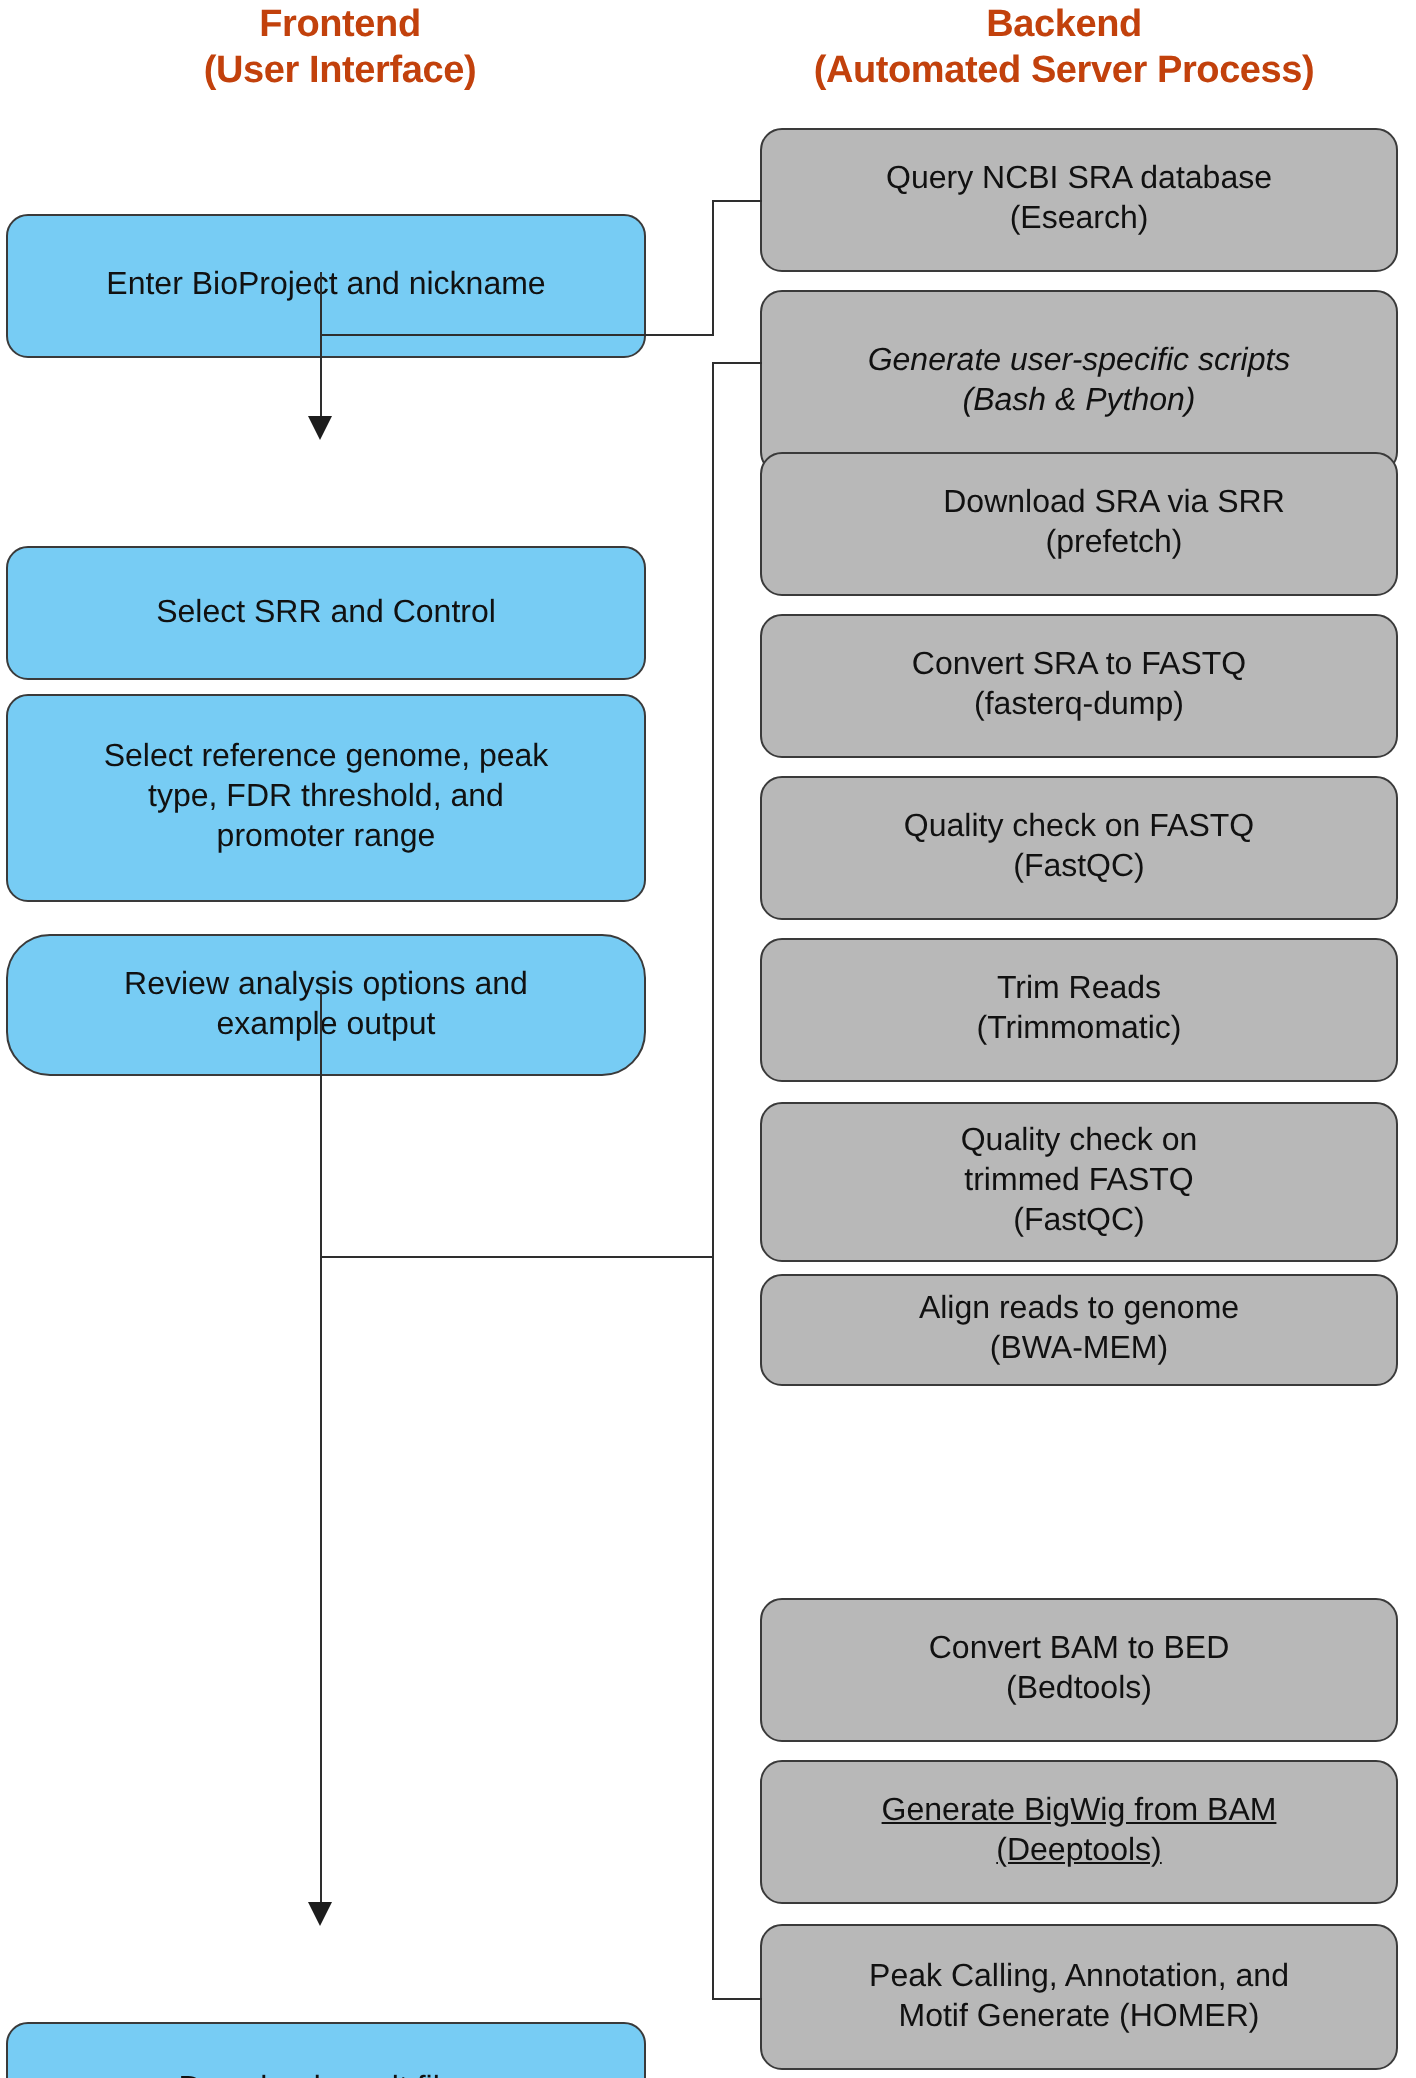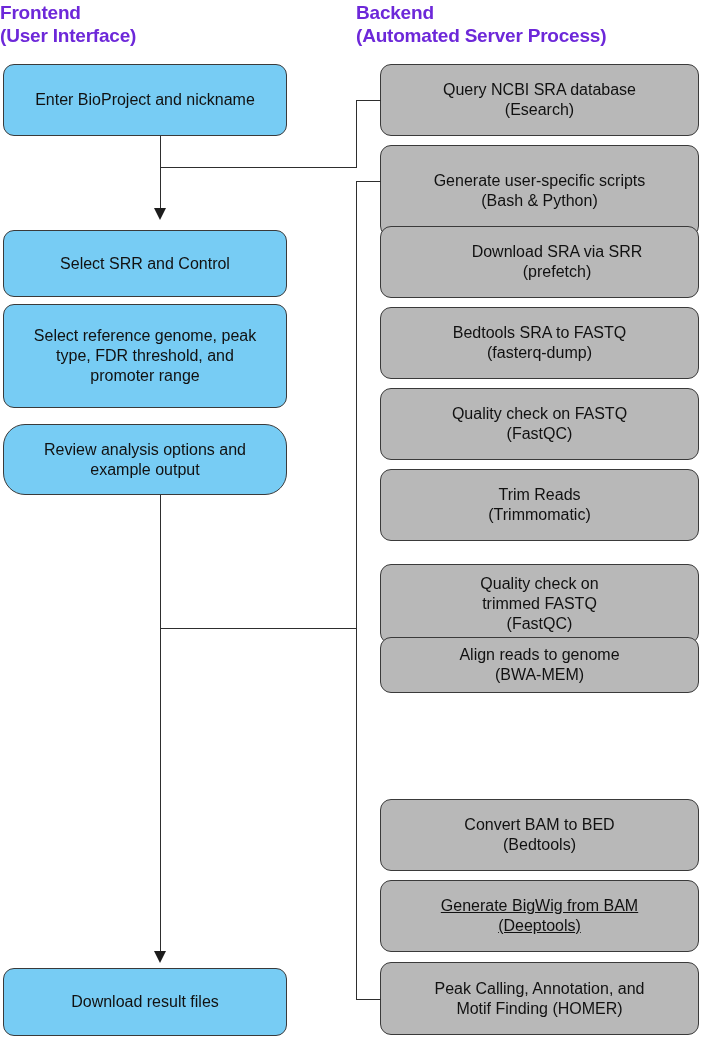--- a/index.html
+++ b/index.html
@@ -16,25 +16,25 @@
     position: relative;
     width: 708px;
     height: 1039px;
     background: #ffffff;
     overflow: hidden;
   }
 
   
   .col-header {
     position: absolute;
-    text-align: left;
+    text-align: center;
     font-weight: bold;
     font-size: 19px;
     line-height: 23px;
-    color: #6d28d9;
+    color: #c2410c;
     white-space: pre-line;
     letter-spacing: -0.2px;
   }
   #header-frontend { left: 0px;   top: 1px; width: 340px; }
   #header-backend  { left: 356px; top: 1px; width: 352px; }
 
   
   .node {
     position: absolute;
     box-sizing: border-box;
@@ -46,21 +46,22 @@
     border-radius: 11px;
     font-size: 16px;
     line-height: 20px;
     color: #111111;
     white-space: pre-line;
     padding: 2px 8px;
   }
   .node.frontend {
     background: #77ccf4;
     left: 3px;
-    width: 284px;
+    width: 320px;
+    margin-top: 43px;
   }
   .node.backend {
     background: #b8b8b8;
     left: 380px;
     width: 319px;
   }
 
   
   .edge-h {
     position: absolute;
@@ -101,51 +102,51 @@
 promoter range</div>
 
   <div class="node frontend" style="top:424px; height:71px;border-radius:22px;">Review analysis options and
 example output</div>
 
   <div class="node backend" style="top:64px;  height:72px;">Query NCBI SRA database
 (Esearch)</div>
 
   <div class="node frontend" style="top:968px; height:68px;">Download result files</div>
 
-  <div class="node backend" style="top:145px; height:92px;">Generate user-specific scripts
+  <div class="node backend" style="top:145px; height:92px;font-style:italic;">Generate user-specific scripts
 (Bash &amp; Python)</div>
 
   <div class="node backend" style="top:226px; height:72px;padding-left:43px;">Download SRA via SRR
 (prefetch)</div>
 
-  <div class="node backend" style="top:307px; height:72px;">Bedtools SRA to FASTQ
+  <div class="node backend" style="top:307px; height:72px;">Convert SRA to FASTQ
 (fasterq-dump)</div>
 
   <div class="node backend" style="top:388px; height:72px;">Quality check on FASTQ
 (FastQC)</div>
 
   <div class="node backend" style="top:469px; height:72px;">Trim Reads
 (Trimmomatic)</div>
 
-  <div class="node backend" style="top:551px; height:80px;margin-top:13px;">Quality check on
+  <div class="node backend" style="top:551px; height:80px;">Quality check on
 trimmed FASTQ
 (FastQC)</div>
 
   <div class="node backend" style="top:637px; height:56px;">Align reads to genome
 (BWA-MEM)</div>
 
 
   <div class="node backend" style="top:799px; height:72px;">Convert BAM to BED
 (Bedtools)</div>
 
   <div class="node backend" style="top:880px; height:72px;text-decoration:underline;">Generate BigWig from BAM
 (Deeptools)</div>
 
   <div class="node backend" style="top:962px; height:73px;">Peak Calling, Annotation,  and
-Motif Finding (HOMER)</div>
+Motif Generate (HOMER)</div>
 
   <div class="edge-v" style="left:160px; top:136px; height:75px;"></div>
   <div class="arrow-down" style="left:154px; top:208px;"></div>
 
   <div class="edge-v" style="left:160px; top:495px; height:459px;"></div>
   <div class="arrow-down" style="left:154px; top:951px;"></div>
 
   <div class="edge-h" style="left:160px; top:167px; width:197px;"></div>
   <div class="edge-v" style="left:356px; top:100px; height:68px;"></div>
   <div class="edge-h" style="left:356px; top:100px; width:25px;"></div>

